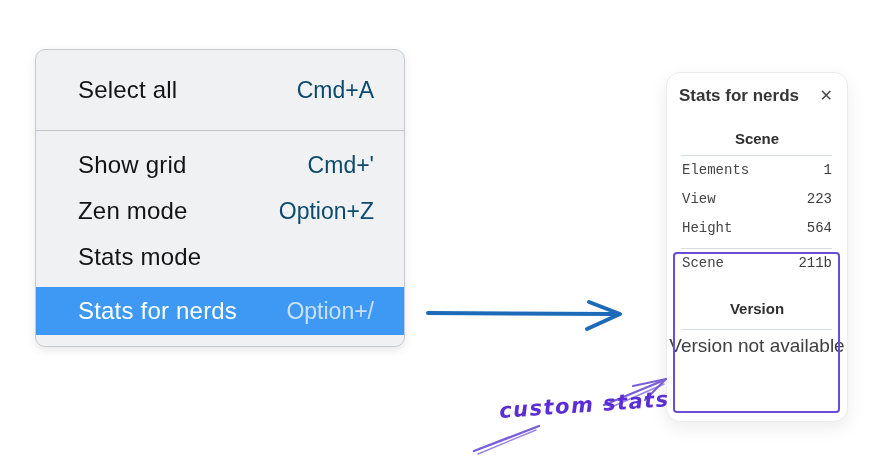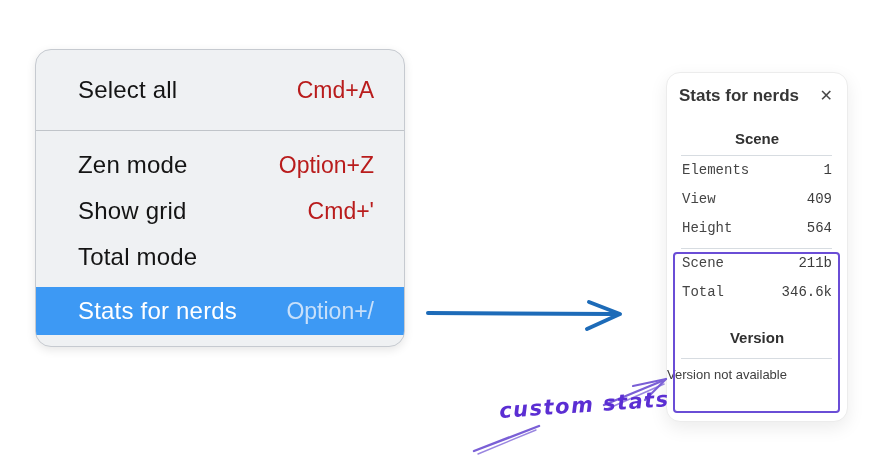--- a/index.html
+++ b/index.html
@@ -10,36 +10,36 @@
     position: relative; overflow: hidden;
   }
   .canvas { position: absolute; inset: 0; }
 
   
   .menu {
     position: absolute; left: 35px; top: 49px;
     width: 370px; height: 298px;
     background: #eff1f3;
     border: 1px solid #c6cad0;
-    border-radius: 16px;
+    border-radius: 10px;
     box-shadow: 0 3px 10px rgba(0,0,0,0.10);
     overflow: hidden;
   }
   .menu-section-top { height: 80px; display: flex; align-items: center; }
   .menu-divider { height: 0; border-top: 1px solid #c0c4c9; }
   .menu-section-bottom { padding-top: 11px; }
   .menu-item {
     height: 46px; display: flex; align-items: center;
     justify-content: space-between;
     padding: 0 30px 0 42px;
     width: 100%;
     cursor: default;
   }
   .menu-item .label { font-size: 24px; color: #141414; letter-spacing: 0.2px; }
-  .menu-item .shortcut { font-size: 23px; color: #b91c1c; }
+  .menu-item .shortcut { font-size: 23px; color: #0c4a6e; }
   .menu-item.highlighted {
     background: #3d99f4;
     height: 48px; margin-top: 7px;
   }
   .menu-item.highlighted .label { color: #ffffff; }
   .menu-item.highlighted .shortcut { color: #c8e0fa; }
 
   
   .stats-panel {
     position: absolute; left: 666px; top: 72px;
@@ -67,22 +67,22 @@
   .section-title.tight { margin-top: 10px; }
   .section-title.tighter { margin-top: 20px; }
   .stats-hr { border: none; border-top: 1px solid #d7dce1; margin: 5px 15px 0 14px; }
   .stats-hr.v { margin-top: 9px; }
   .stat-row {
     display: flex; justify-content: space-between;
     padding: 0 15px; line-height: 29px; font-size: 14px; color: #454545; font-family: Liberation Mono, monospace;
   }
   .stat-row .stat-value { color: #3c3c3c; }
   .version-note {
-    line-height: 29px; margin-top: 1px; text-align: left;
-    font-size: 13px; color: #404040; white-space: nowrap;
+    line-height: 29px; margin-top: 1px; text-align: center;
+    font-size: 19px; color: #404040; white-space: nowrap;
   }
 
   
   .annotation-layer { position: absolute; inset: 0; pointer-events: none; }
   .custom-box {
     position: absolute; left: 673px; top: 252px;
     width: 167px; height: 161px;
     border: 2.5px solid #6a4dd6;
     border-radius: 4px;
     pointer-events: none;
@@ -106,29 +106,29 @@
   <div class="menu">
     <div class="menu-section-top">
       <div class="menu-item">
         <span class="label">Select all</span>
         <span class="shortcut">Cmd+A</span>
       </div>
     </div>
     <div class="menu-divider"></div>
     <div class="menu-section-bottom">
       <div class="menu-item">
+        <span class="label">Show grid</span>
+        <span class="shortcut">Cmd+'</span>
+      </div>
+      <div class="menu-item">
         <span class="label">Zen mode</span>
         <span class="shortcut">Option+Z</span>
       </div>
       <div class="menu-item">
-        <span class="label">Show grid</span>
-        <span class="shortcut">Cmd+'</span>
-      </div>
-      <div class="menu-item">
-        <span class="label">Total mode</span>
+        <span class="label">Stats mode</span>
       </div>
       <div class="menu-item highlighted">
         <span class="label">Stats for nerds</span>
         <span class="shortcut">Option+/</span>
       </div>
     </div>
   </div>
 
   <div class="stats-panel">
     <div class="stats-header">
@@ -137,35 +137,31 @@
     </div>
 
     <div class="section-title">Scene</div>
     <hr class="stats-hr">
     <div class="stat-row">
       <span class="stat-label">Elements</span>
       <span class="stat-value">1</span>
     </div>
     <div class="stat-row">
       <span class="stat-label">View</span>
-      <span class="stat-value">409</span>
+      <span class="stat-value">223</span>
     </div>
     <div class="stat-row">
       <span class="stat-label">Height</span>
       <span class="stat-value">564</span>
     </div>
 
     <hr class="stats-hr">
     <div class="stat-row">
       <span class="stat-label">Scene</span>
       <span class="stat-value">211b</span>
-    </div>
-    <div class="stat-row">
-      <span class="stat-label">Total</span>
-      <span class="stat-value">346.6k</span>
     </div>
 
     <div class="section-title tighter">Version</div>
     <hr class="stats-hr v">
     <div class="version-note">Version not available</div>
   </div>
 
   <div class="custom-box"></div>
 
   <svg class="annotation-layer" width="873" height="461" viewBox="0 0 873 461">

